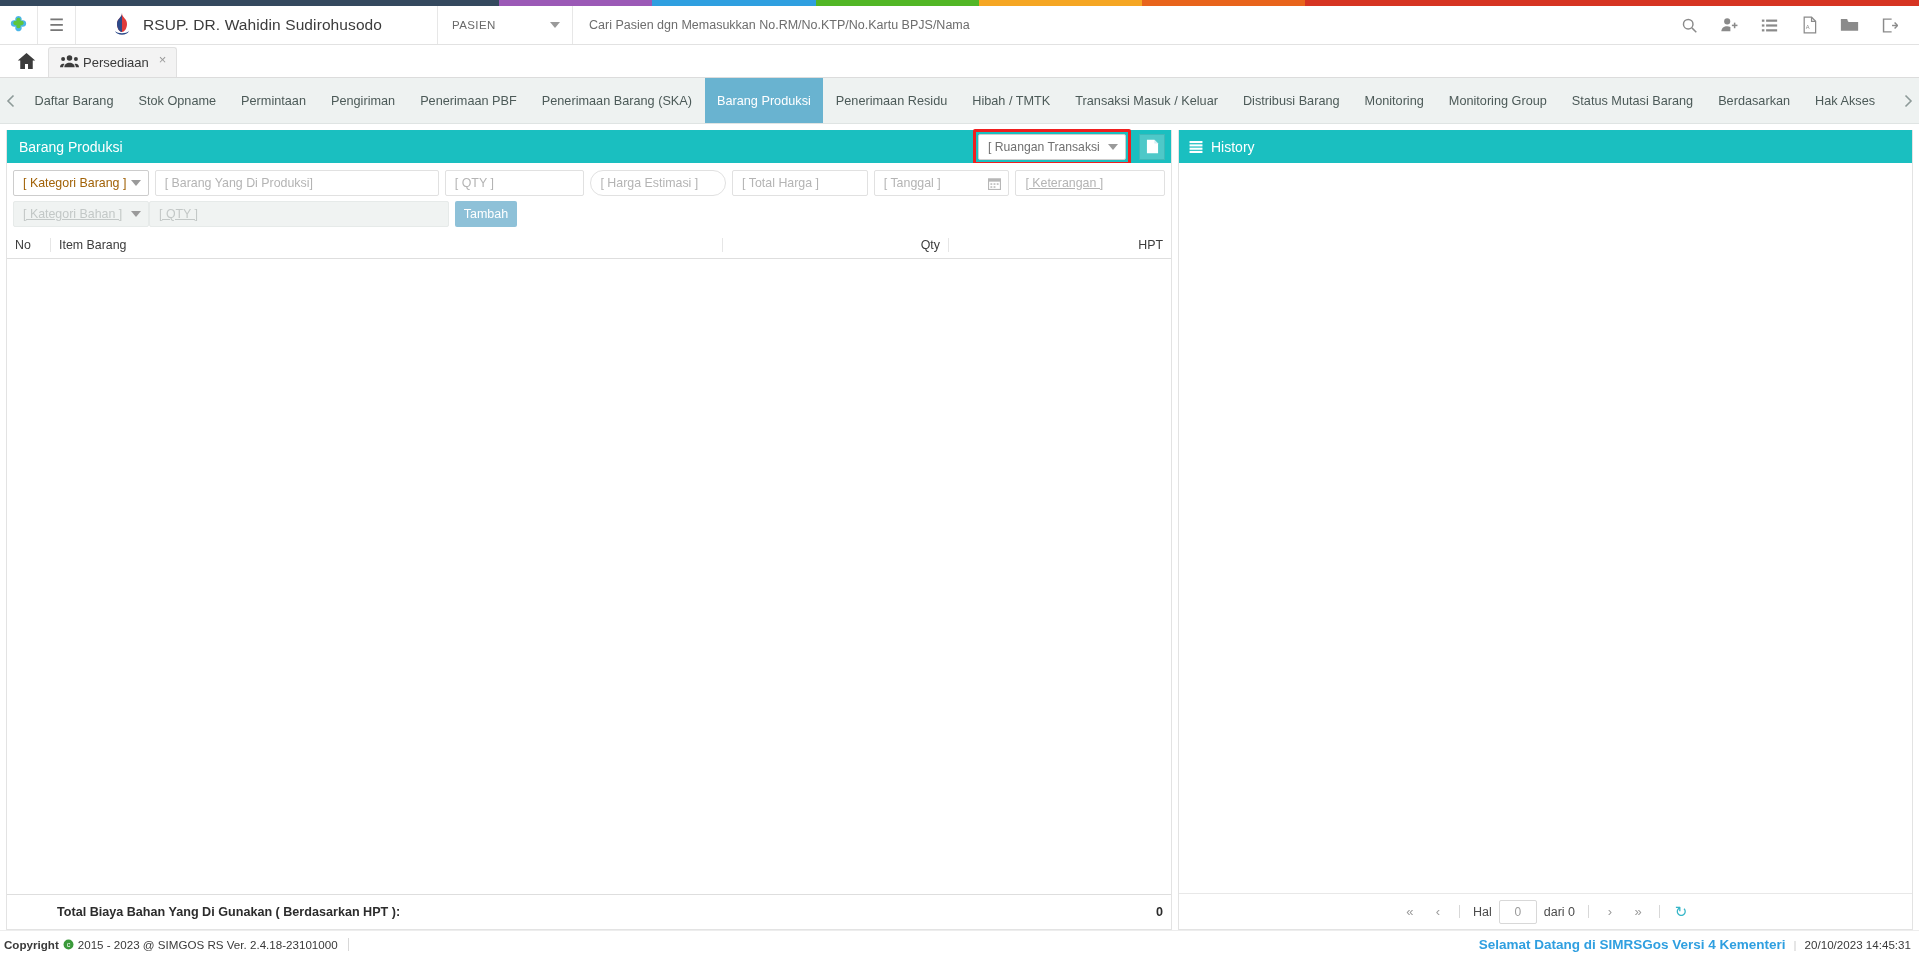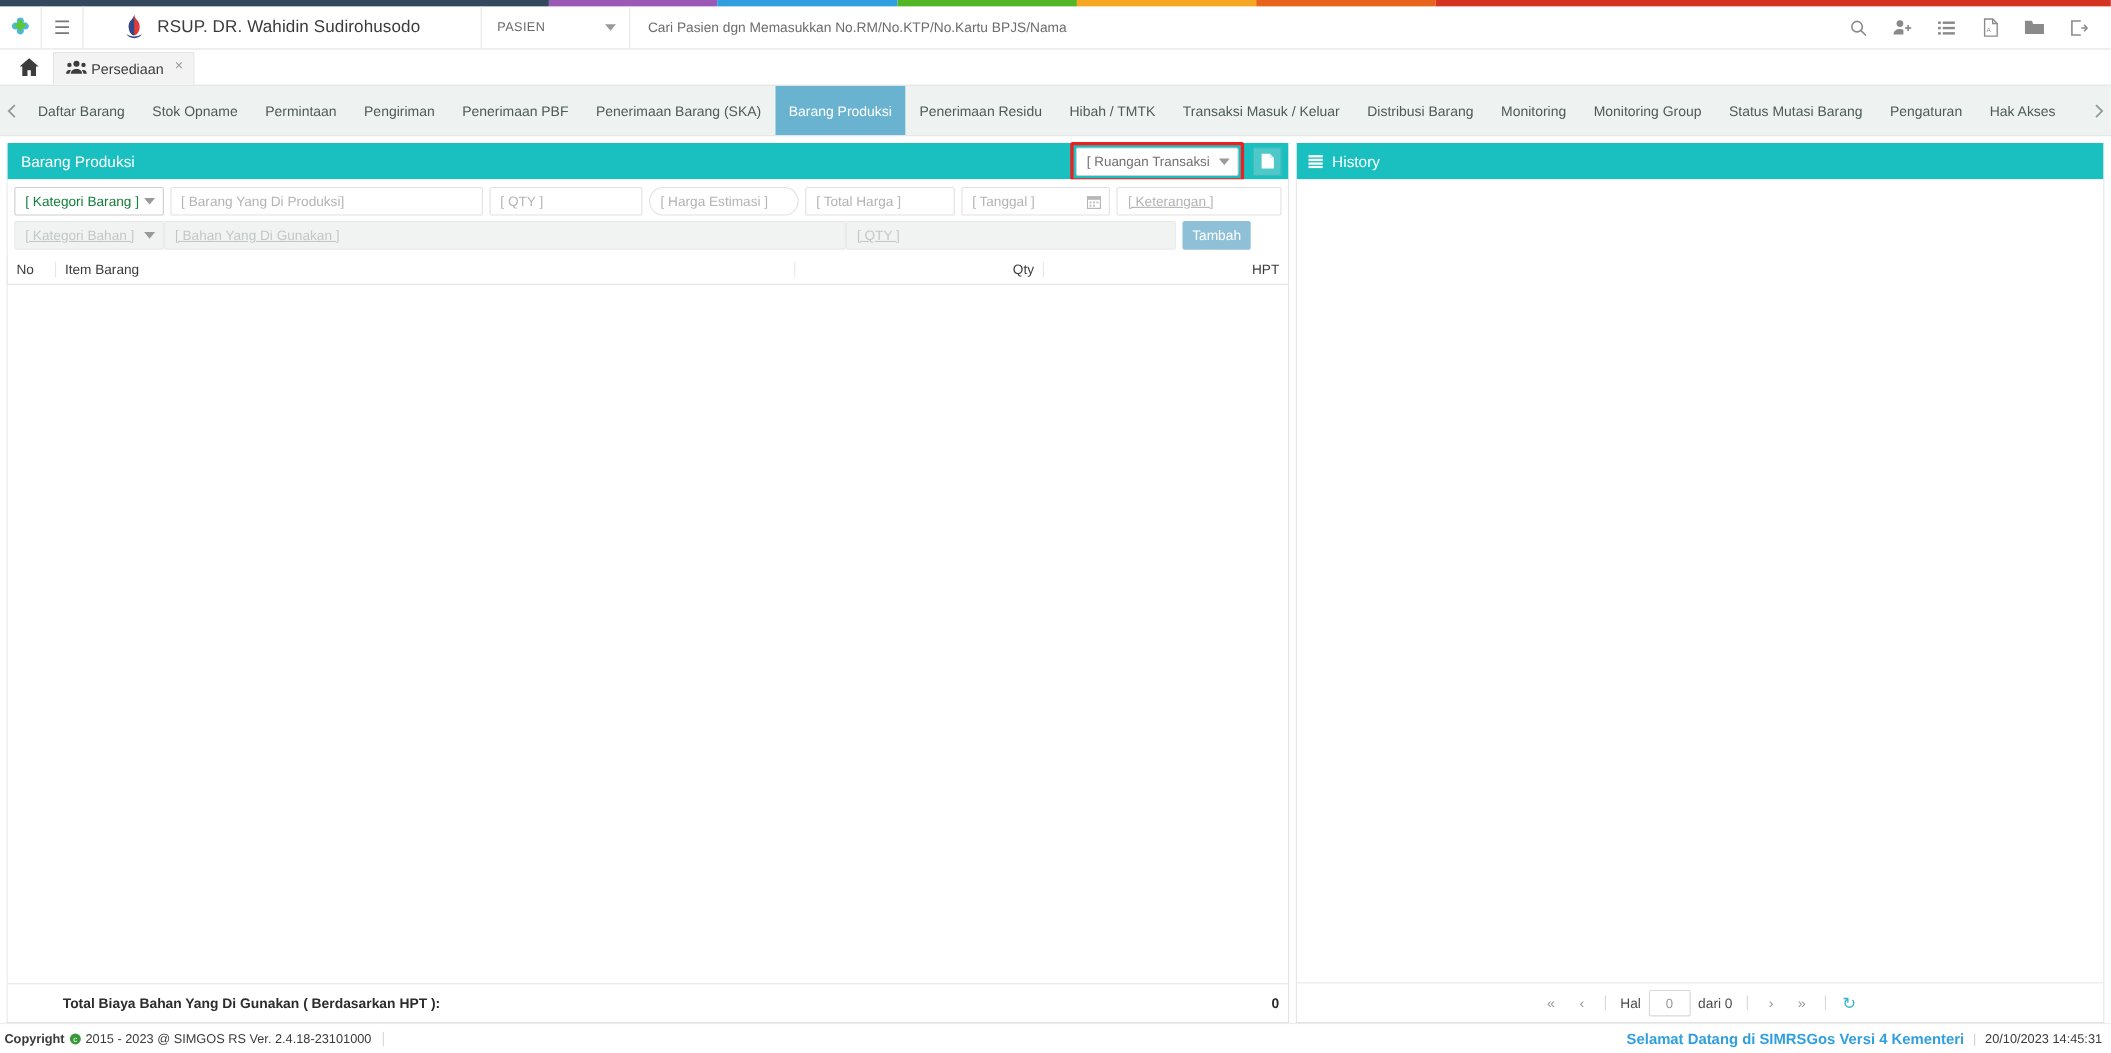--- a/index.html
+++ b/index.html
@@ -119,21 +119,21 @@
   }
 
   
   .formrow1 { display: flex; gap: 6px; padding: 7px 6px 3px 6px; background: #fff; }
   .formrow2 { display: flex; gap: 0; padding: 2px 0 5px 6px; background: #fff; align-items: stretch; }
   .fld {
     height: 26px; border: 1px solid #e1e1e1; background: #fff; border-radius: 2px;
     display: flex; align-items: center; padding: 0 9px;
     font-size: 12.4px; color: #b4b4b4; cursor: text;
   }
-  .fld.sel { border-color: #cdcdcd; color: #15803d; justify-content: space-between; padding-right: 7px; }
+  .fld.sel { border-color: #cdcdcd; color: #a16207; justify-content: space-between; padding-right: 7px; }
   .fld.dis { background: #f0f3f2; border-color: #e6eae9; color: #c3c8c7; text-decoration: underline; }
   .fld.cal { justify-content: space-between; padding-right: 7px; }
   .w-kat { width: 136px; } .w-brg { width: 285px; } .w-qty { width: 140px; }
   .w-har { width: 136px; border-radius: 13px; } .w-tot { width: 136px; } .w-tgl { width: 136px; } .w-ket { width: 150px; text-decoration: underline; }
   .w-katb { width: 136px; } .w-bahan { width: 620px; } .w-qtyb { width: 300px; }
   .tambah {
     width: 62px; height: 26px; background: #8ec1d8; color: #fff;
     display: flex; align-items: center; justify-content: center;
     font-size: 12.5px; border-radius: 2px; margin-left: 6px; cursor: pointer;
   }
@@ -307,21 +307,21 @@
       <div class="navitem">Penerimaan PBF</div>
       <div class="navitem">Penerimaan Barang (SKA)</div>
       <div class="navitem active">Barang Produksi</div>
       <div class="navitem">Penerimaan Residu</div>
       <div class="navitem">Hibah / TMTK</div>
       <div class="navitem">Transaksi Masuk / Keluar</div>
       <div class="navitem">Distribusi Barang</div>
       <div class="navitem">Monitoring</div>
       <div class="navitem">Monitoring Group</div>
       <div class="navitem">Status Mutasi Barang</div>
-      <div class="navitem">Pengaturan</div>
+      <div class="navitem">Berdasarkan</div>
       <div class="navitem">Hak Akses</div>
     </div>
   <div class="navarrow">
     <svg width="10" height="14" viewBox="0 0 10 14" fill="none" stroke="#8d9a98" stroke-width="1.6">
         <path d="M2.5 1.5L8 7l-5.5 5.5"></path>
       </svg>
   </div>
 </div>
 
 <div id="bodywrap">
@@ -375,23 +375,20 @@
           </svg>
         </div>
         <div class="fld w-ket">
           <span>[ Keterangan ]</span>
         </div>
       </div>
     <div class="formrow2">
         <div class="fld w-katb sel dis">
           <span>[ Kategori Bahan ]</span>
           <i class="caret"></i>
-        </div>
-        <div class="fld w-bahan dis">
-          <span>[ Bahan Yang Di Gunakan ]</span>
         </div>
         <div class="fld w-qtyb dis">
           <span>[ QTY ]</span>
         </div>
         <div class="tambah">Tambah</div>
       </div>
 
 
     <div class="tblhead">
       <div class="th no">No</div>

